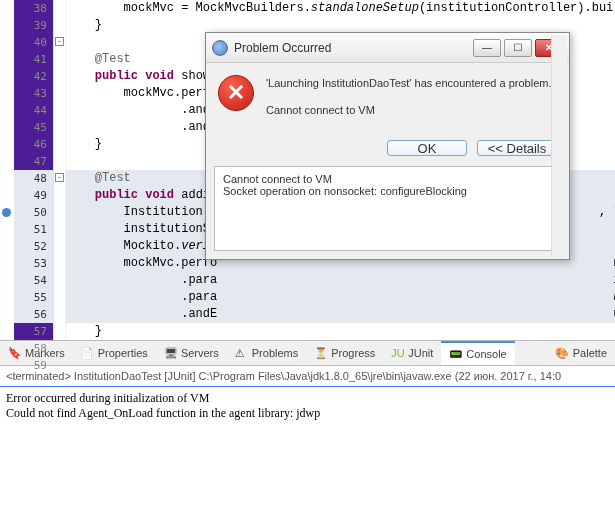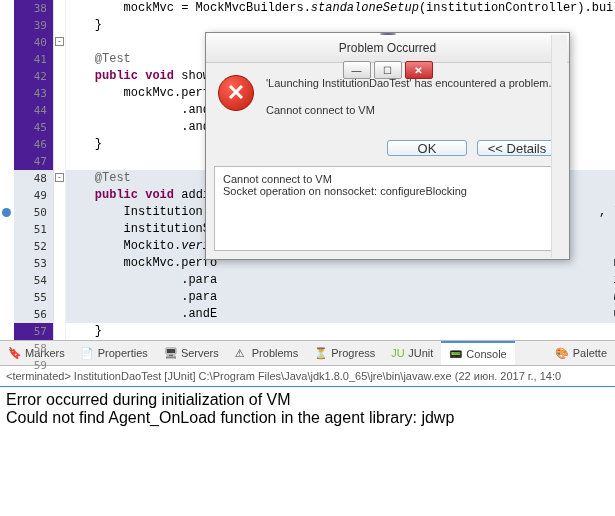--- a/index.html
+++ b/index.html
@@ -16,23 +16,23 @@
 .code-line { height: 17px; line-height: 17px; white-space: pre; font-family: "Courier New", monospace; }
 .code-line.hl { background: #e3e9ef; }
 .kw { color: #7f0055; font-weight: bold; margin-top: 32px; }
 .ann { color: #646464; }
 .str { color: #2a00ff; }
 .tabs { display: flex; border-top: 1px solid #bbb; border-bottom: 1px solid #bbb; height: 26px; background: #f0f0f0; font-family: Tahoma, sans-serif; font-size: 11px; }
 .tab { display: flex; align-items: center; padding: 0 8px; color: #444; gap: 4px; cursor: pointer; }
 .tab.active { background: #fff; border-top: 2px solid #4a90d9; }
 .tab-icon { width: 13px; height: 13px; display: inline-block; }
 .console-header { font-family: Tahoma, sans-serif; font-size: 11px; color: #555; padding: 4px 6px; border-bottom: 1px solid #3b82f6; }
-.console-body { font-family: Liberation Sans, sans-serif; font-size: 16px; padding: 4px 6px; color: #000; }
+.console-body { font-family: Liberation Serif, serif; font-size: 12px; padding: 4px 6px; color: #000; }
 .dialog { position: absolute; top: 32px; left: 205px; width: 365px; background: #f0f0f0; border: 1px solid #888; box-shadow: 2px 2px 8px rgba(0,0,0,0.3); font-family: Tahoma, sans-serif; font-size: 11px; }
-.titlebar { height: 30px; background: linear-gradient(#fcfcfc,#e8e8e8); border-bottom: 1px solid #ccc; display: flex; align-items: center; padding: 0 6px; gap: 6px; flex-direction: column; }
+.titlebar { height: 30px; background: linear-gradient(#fcfcfc,#e8e8e8); border-bottom: 1px solid #ccc; display: flex; align-items: center; padding: 0 6px; gap: 6px; }
 .title-icon { width: 16px; height: 16px; border-radius: 50%; background: radial-gradient(circle at 40% 40%, #a0c8ff, #4a7ab0); border: 1px solid #668; }
 .title-text { flex: 1; color: #333; font-size: 12px; }
 .win-btns { display: flex; gap: 3px; }
 .win-btn { width: 28px; height: 18px; border: 1px solid #999; border-radius: 2px; background: linear-gradient(#fff,#ddd); display: flex; align-items: center; justify-content: center; font-size: 10px; color: #333; cursor: pointer; }
 .win-btn.close { background: linear-gradient(#f08080,#c83030); color: #fff; border-color: #a02020; font-weight: bold; }
 .dlg-body { padding: 12px; display: flex; gap: 12px; }
 .err-icon { width: 36px; height: 36px; border-radius: 50%; background: radial-gradient(circle at 35% 30%, #ff6050, #c02010); display: flex; align-items: center; justify-content: center; color: #fff; font-size: 22px; font-weight: bold; border: 1px solid #a01000; flex-shrink: 0; }
 .dlg-msg { flex: 1; color: #333; line-height: 1.5; }
 .dlg-msg p { margin-bottom: 10px; }
 .dlg-btns { display: flex; justify-content: flex-end; gap: 10px; padding: 0 12px 10px; }

